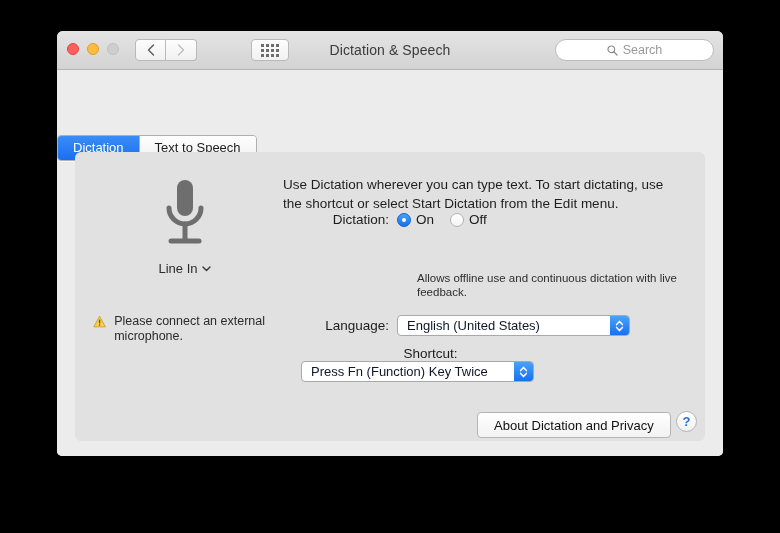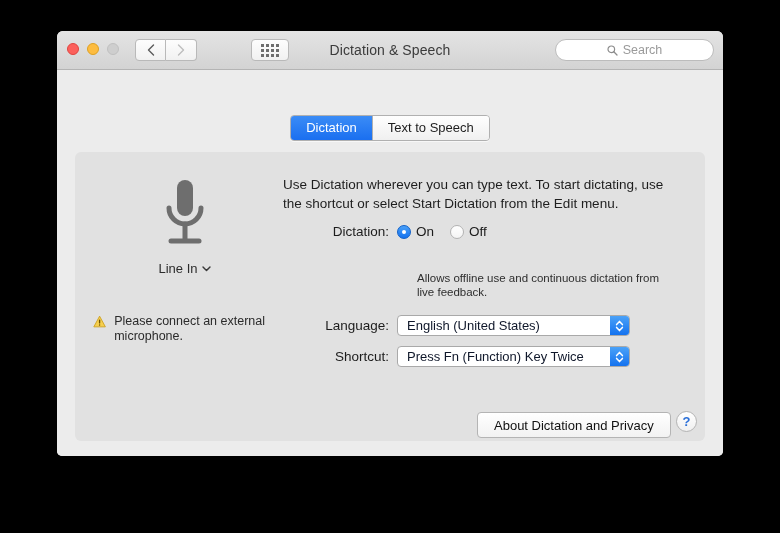--- a/index.html
+++ b/index.html
@@ -142,23 +142,22 @@
   .content {
     position: relative;
     height: 386px;
     background: #ececec;
   }
 
   .tabbar {
     position: absolute;
     left: 0;
     right: 0;
-    top: 45px;
-    display: flex;
-    justify-content: center;
+    top: 65px;
+    display: flex;
   }
   .segmented {
     display: flex;
     border: 1px solid #b0b0b0;
     border-radius: 4px;
     overflow: hidden;
     box-shadow: 0 1px 0 rgba(255,255,255,0.6);
   }
   .seg {
     font-size: 13px;
@@ -234,21 +233,21 @@
     align-items: center;
   }
   .row-label {
     font-size: 13.5px;
     color: #1c1c1c;
     text-align: right;
     width: 88px;
     margin-right: 8px;
   }
 
-  .row-dictation { left: 226px; top: 72px; align-items: flex-end; }
+  .row-dictation { left: 226px; top: 60px; align-items: flex-end; }
   .radio-item {
     display: inline-flex;
     align-items: center;
     gap: 5px;
     margin-right: 16px;
     font-size: 13.5px;
     color: #1c1c1c;
   }
   .radio {
     width: 14px;
@@ -294,21 +293,21 @@
     position: absolute;
     left: 342px;
     top: 119px;
     width: 260px;
     font-size: 11.5px;
     color: #2e2e2e;
     line-height: 14px;
   }
 
   .row-language { left: 226px; top: 163px; }
-  .row-shortcut { left: 226px; top: 194px; }
+  .row-shortcut { left: 226px; top: 194px; flex-direction: column; }
 
   .popup {
     position: relative;
     height: 21px;
     background: #ffffff;
     border: 1px solid #a9a9a9;
     border-radius: 4px;
     box-sizing: border-box;
     display: flex;
     align-items: center;
@@ -468,21 +467,21 @@
             <span class="radio on"></span>
             <span>On</span>
           </span>
           <span class="radio-item">
             <span class="radio"></span>
             <span>Off</span>
           </span>
         </div>
 
 
-        <div class="enhanced-note">Allows offline use and continuous dictation from live feedback.</div>
+        <div class="enhanced-note">Allows offline use and continuous dictation with live feedback.</div>
 
         <div class="row row-language">
           <span class="row-label">Language:</span>
           <div class="popup lang">
             <span>English (United States)</span>
             <span class="stepper">
               <svg width="9" height="14" viewBox="0 0 9 14">
                 <path d="M1.6 5.6 L4.5 2.4 L7.4 5.6" stroke="#ffffff" stroke-width="1.5" fill="none" stroke-linecap="round" stroke-linejoin="round"></path>
                 <path d="M1.6 8.4 L4.5 11.6 L7.4 8.4" stroke="#ffffff" stroke-width="1.5" fill="none" stroke-linecap="round" stroke-linejoin="round"></path>
               </svg>

